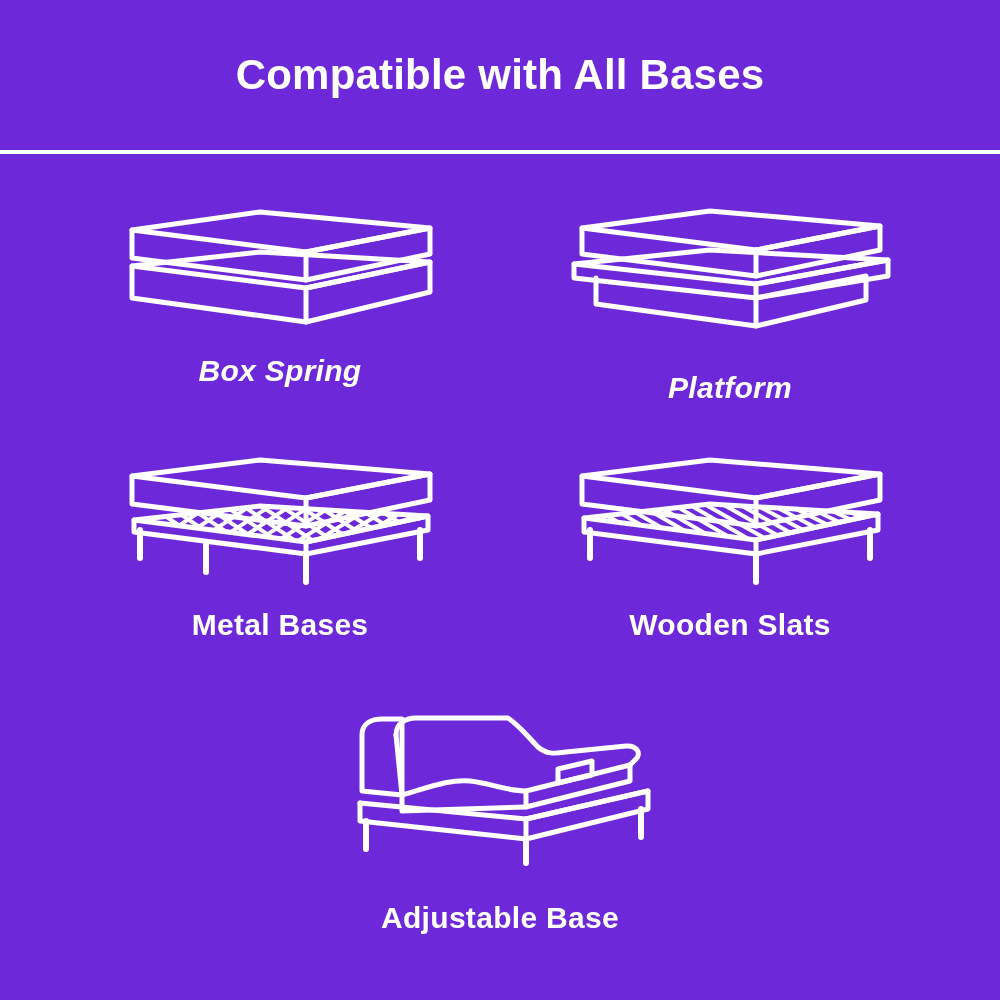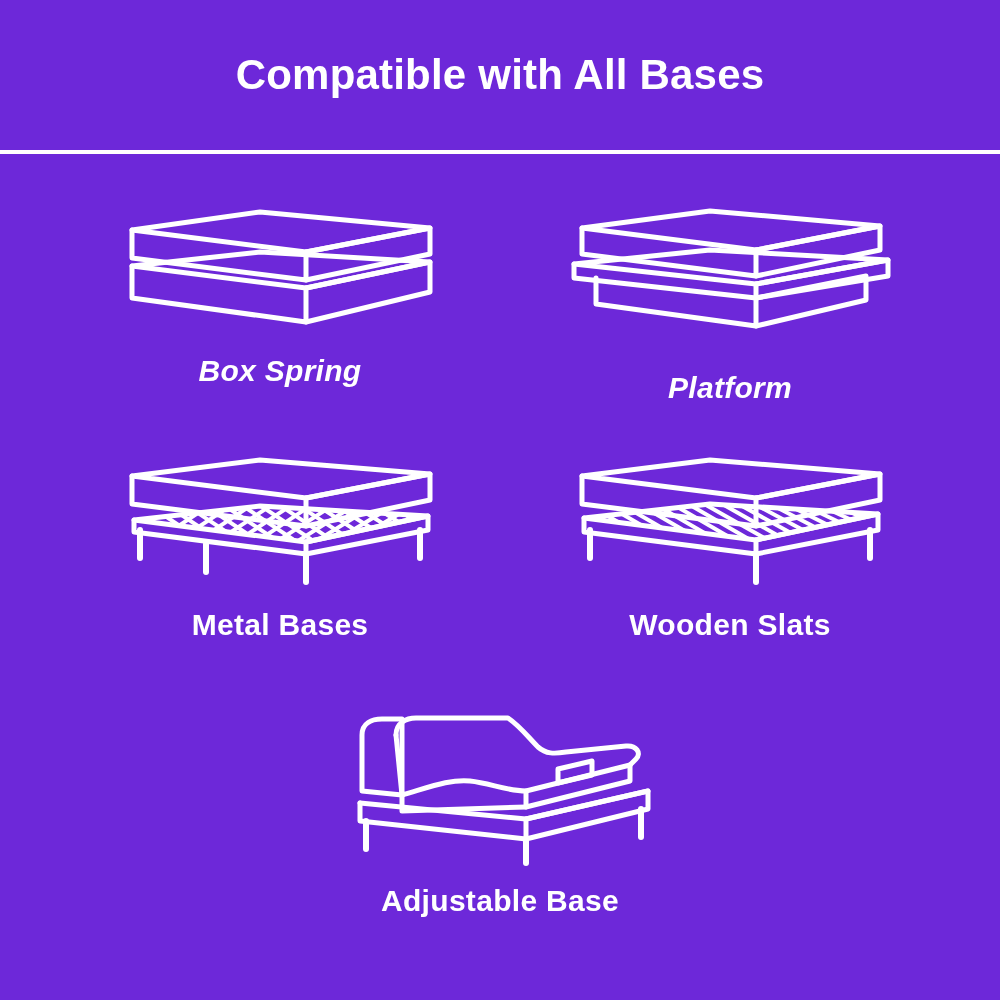--- a/index.html
+++ b/index.html
@@ -117,21 +117,21 @@
     font-size: 30px;
     font-weight: 700;
     letter-spacing: 0.3px;
     text-align: center;
     line-height: 1;
     white-space: nowrap;
     font-family: "Liberation Sans", sans-serif;
   }
   .label-r1 { margin-top: 22px; font-style: italic; }
   .label-r2 { margin-top: 26px; }
-  .label-r3 { margin-top: 22px; }
+  .label-r3 { margin-top: 39px; }
 </style>
 </head>
 <body>
 
 <div class="page">
 
   <div class="header">
     <div class="header-title">Compatible with All Bases</div>
   </div>
   <div class="divider"></div>

